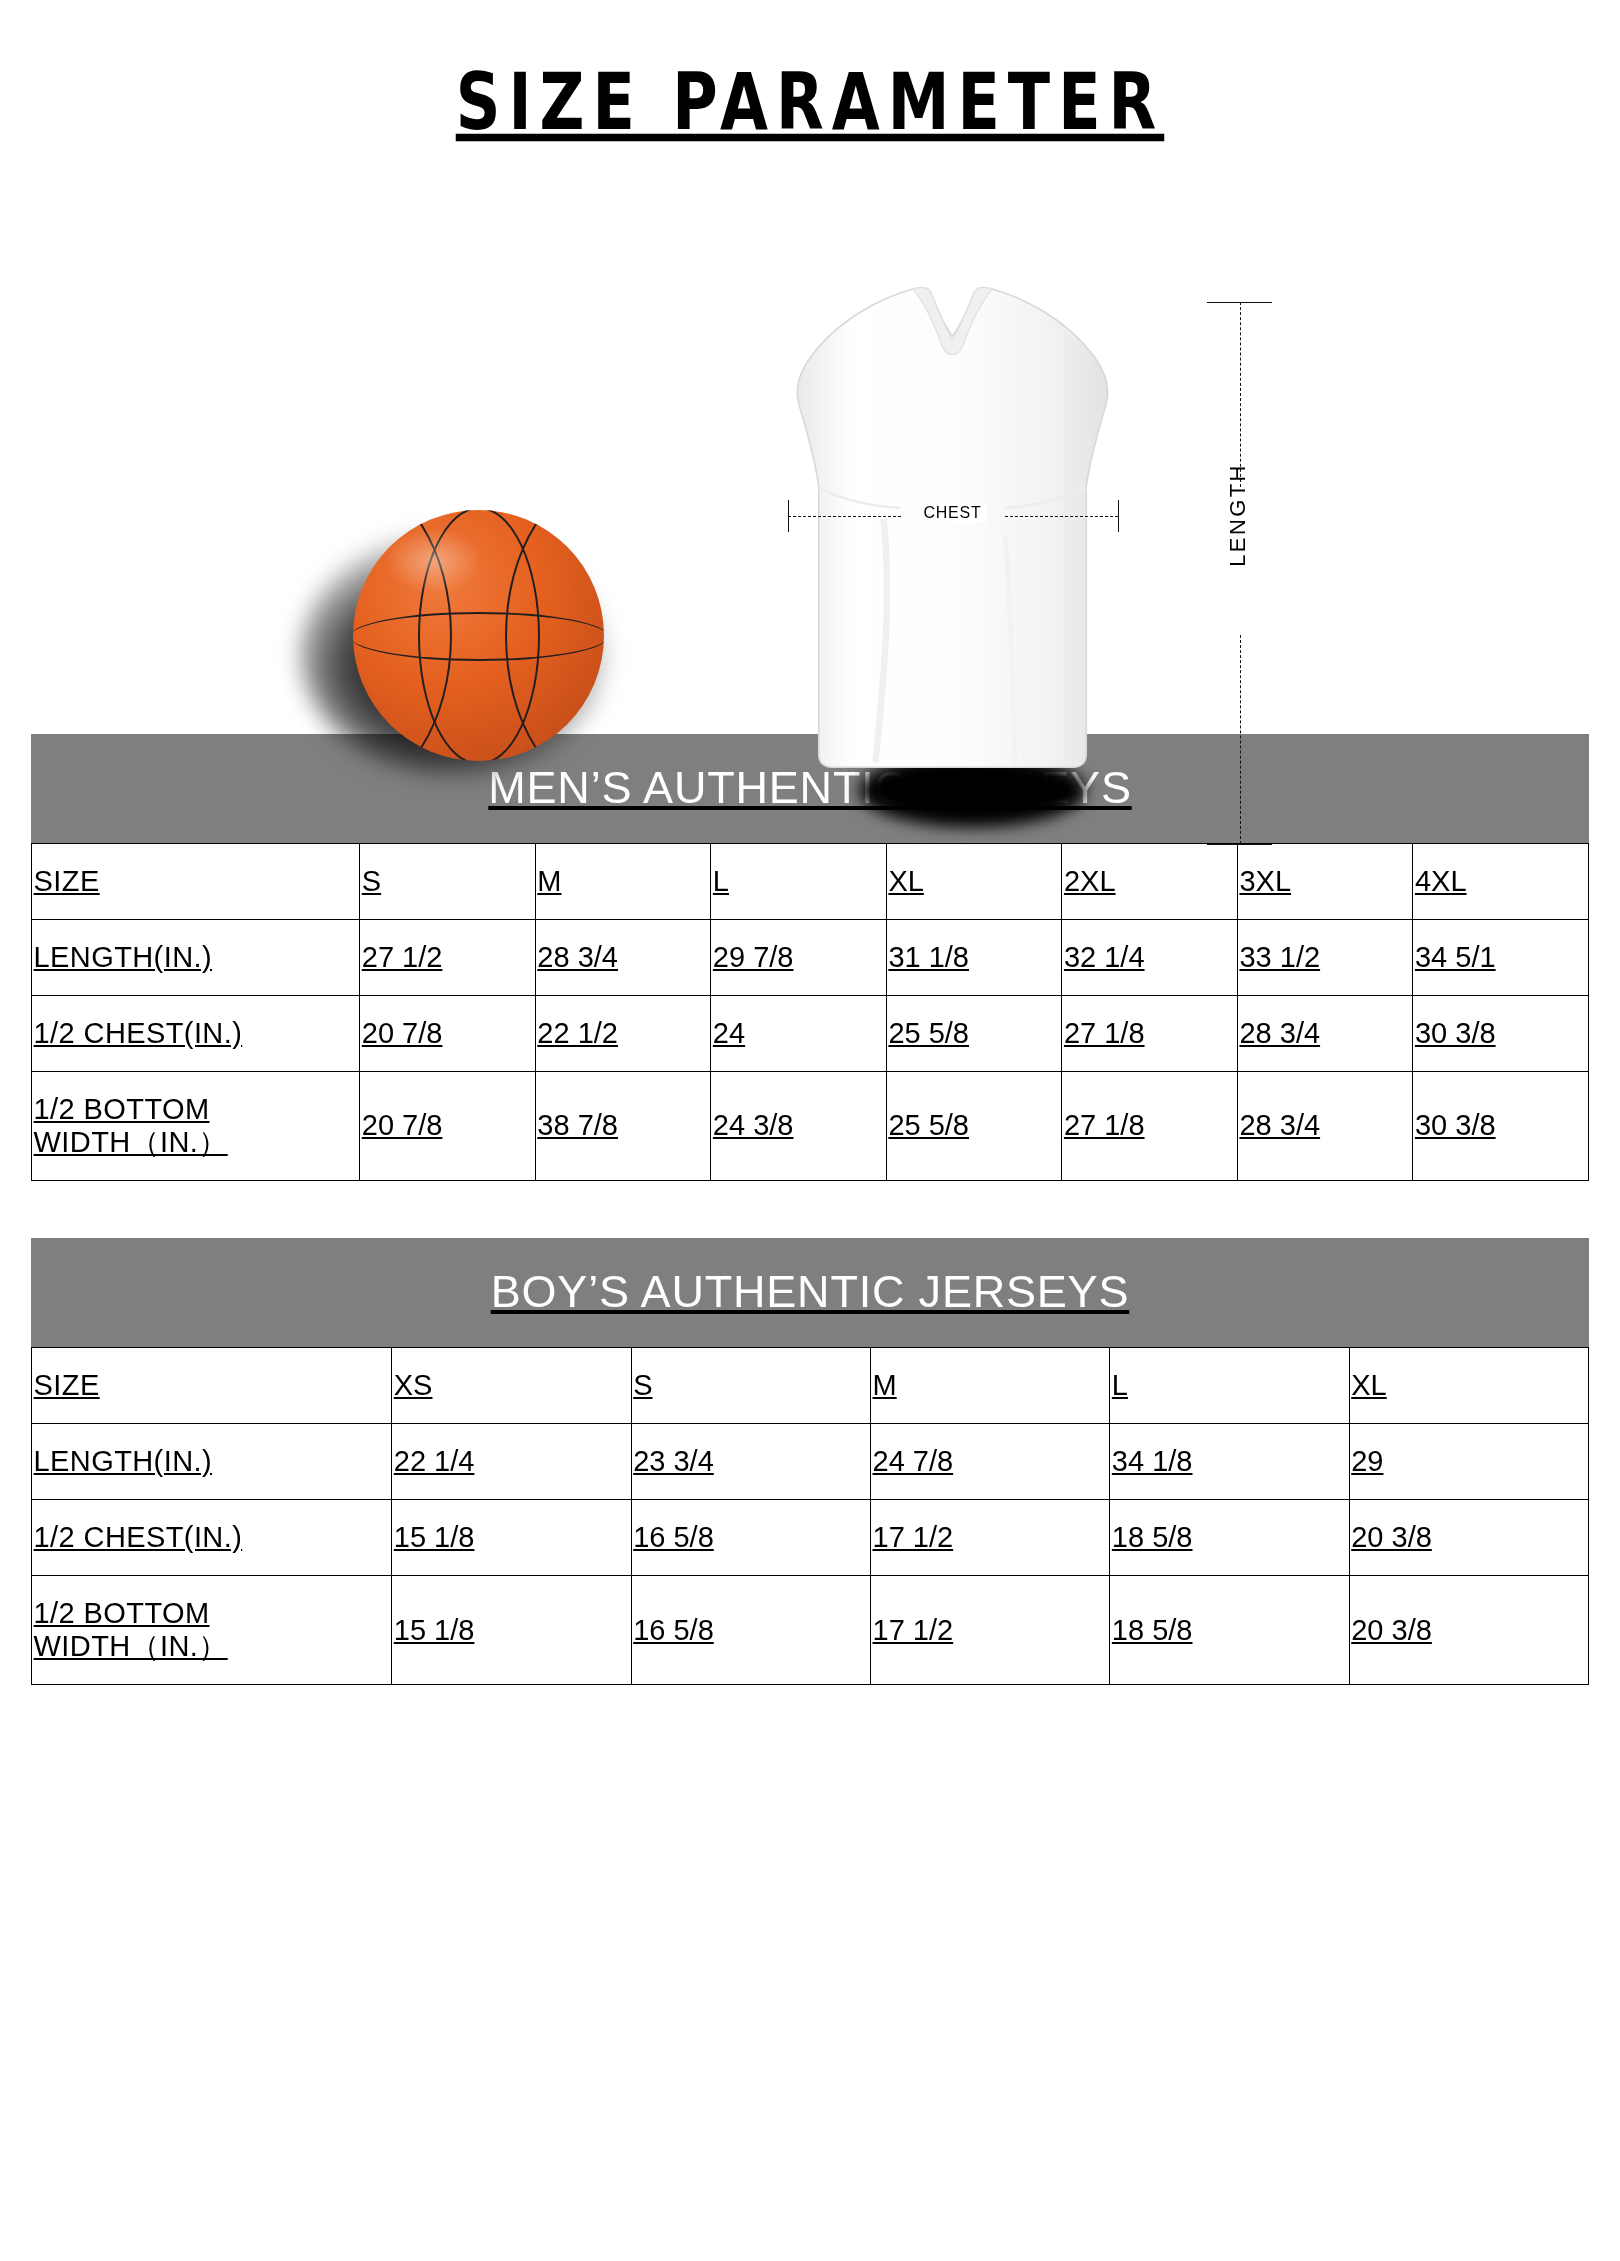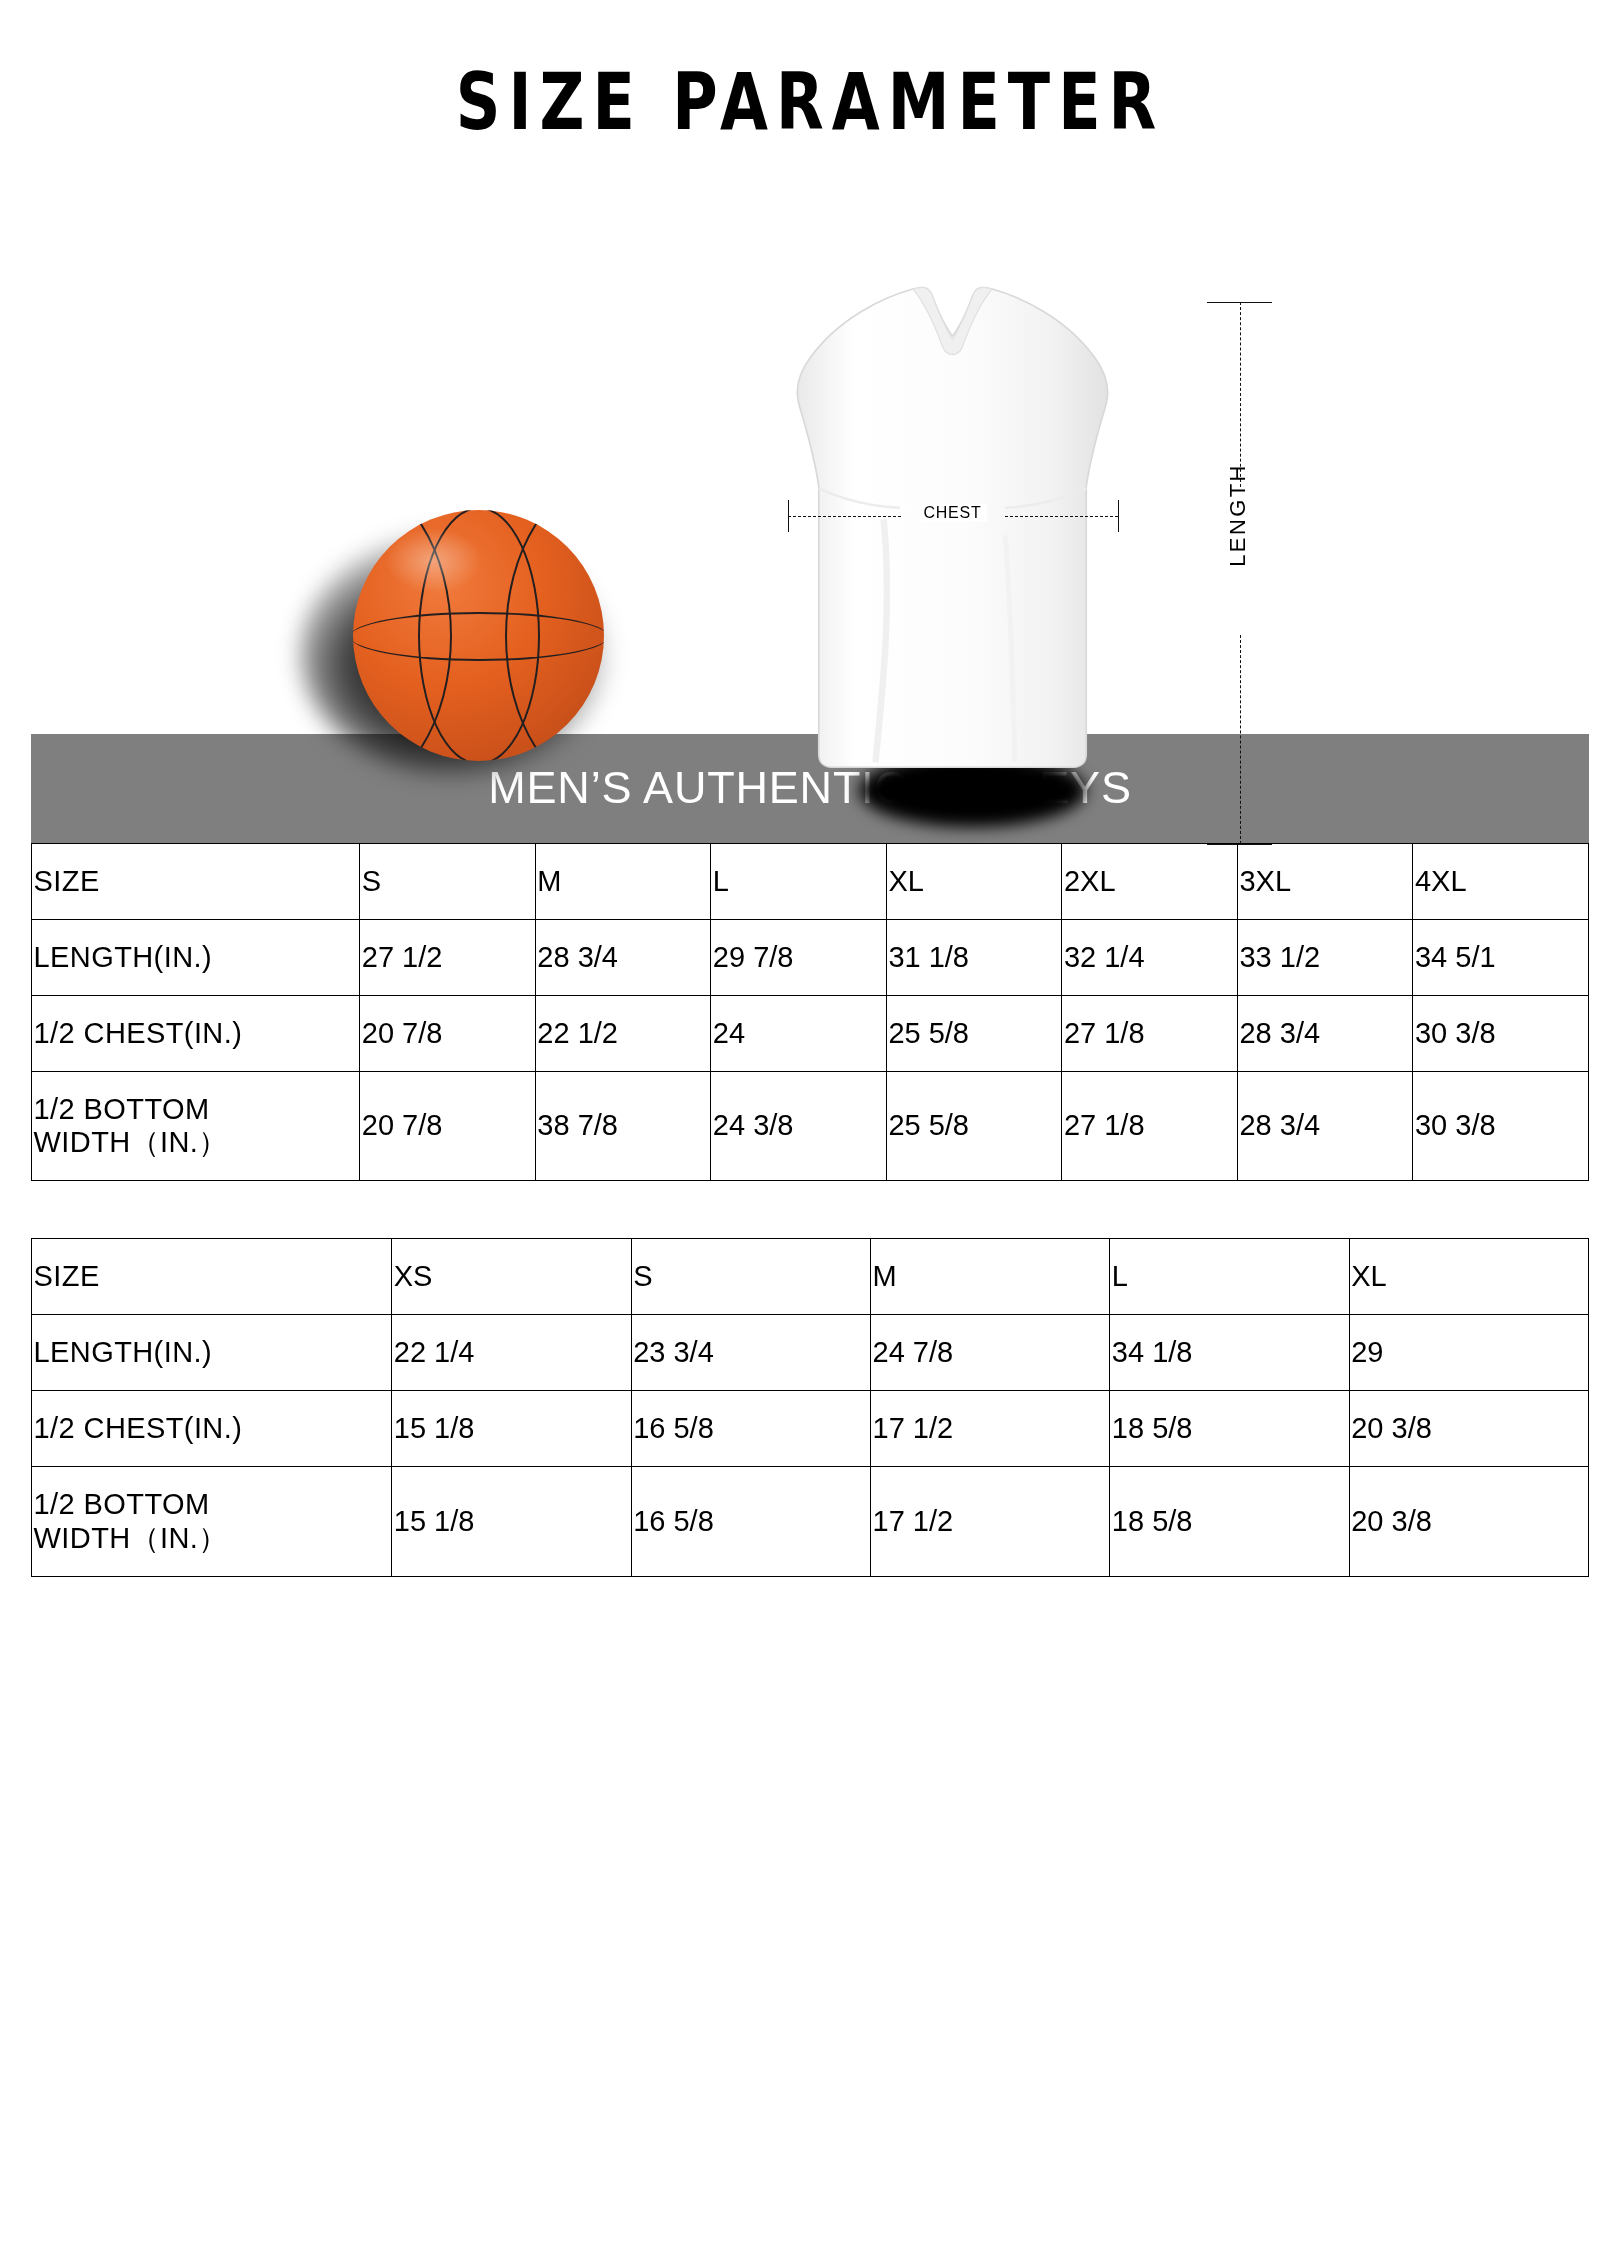--- a/index.html
+++ b/index.html
@@ -14,20 +14,21 @@
     color: #000000;
     position: relative;
     overflow: hidden;
   }
 
   .page {
     position: relative;
     width: 1620px;
     height: 2261px;
     box-sizing: border-box;
+    text-decoration: underline;
   }
 
   
   .title {
     text-align: center;
     font-family: "DejaVu Sans", sans-serif;
     font-weight: bold;
     font-size: 62px;
     letter-spacing: 8px;
     padding-top: 45px;
@@ -362,20 +363,21 @@
           <td>28 3/4</td>
           <td>30 3/8</td>
         </tr>
       </tbody>
     </table>
   </div>
 
   <div class="spacer-1"></div>
 
   <div class="table-block">
+    <div class="table-header">BOY’S AUTHENTIC JERSEYS</div>
     <table class="boys-table">
       <tbody>
         <tr>
           <td class="rowlabel">SIZE</td>
           <td>XS</td>
           <td>S</td>
           <td>M</td>
           <td>L</td>
           <td>XL</td>
         </tr>

